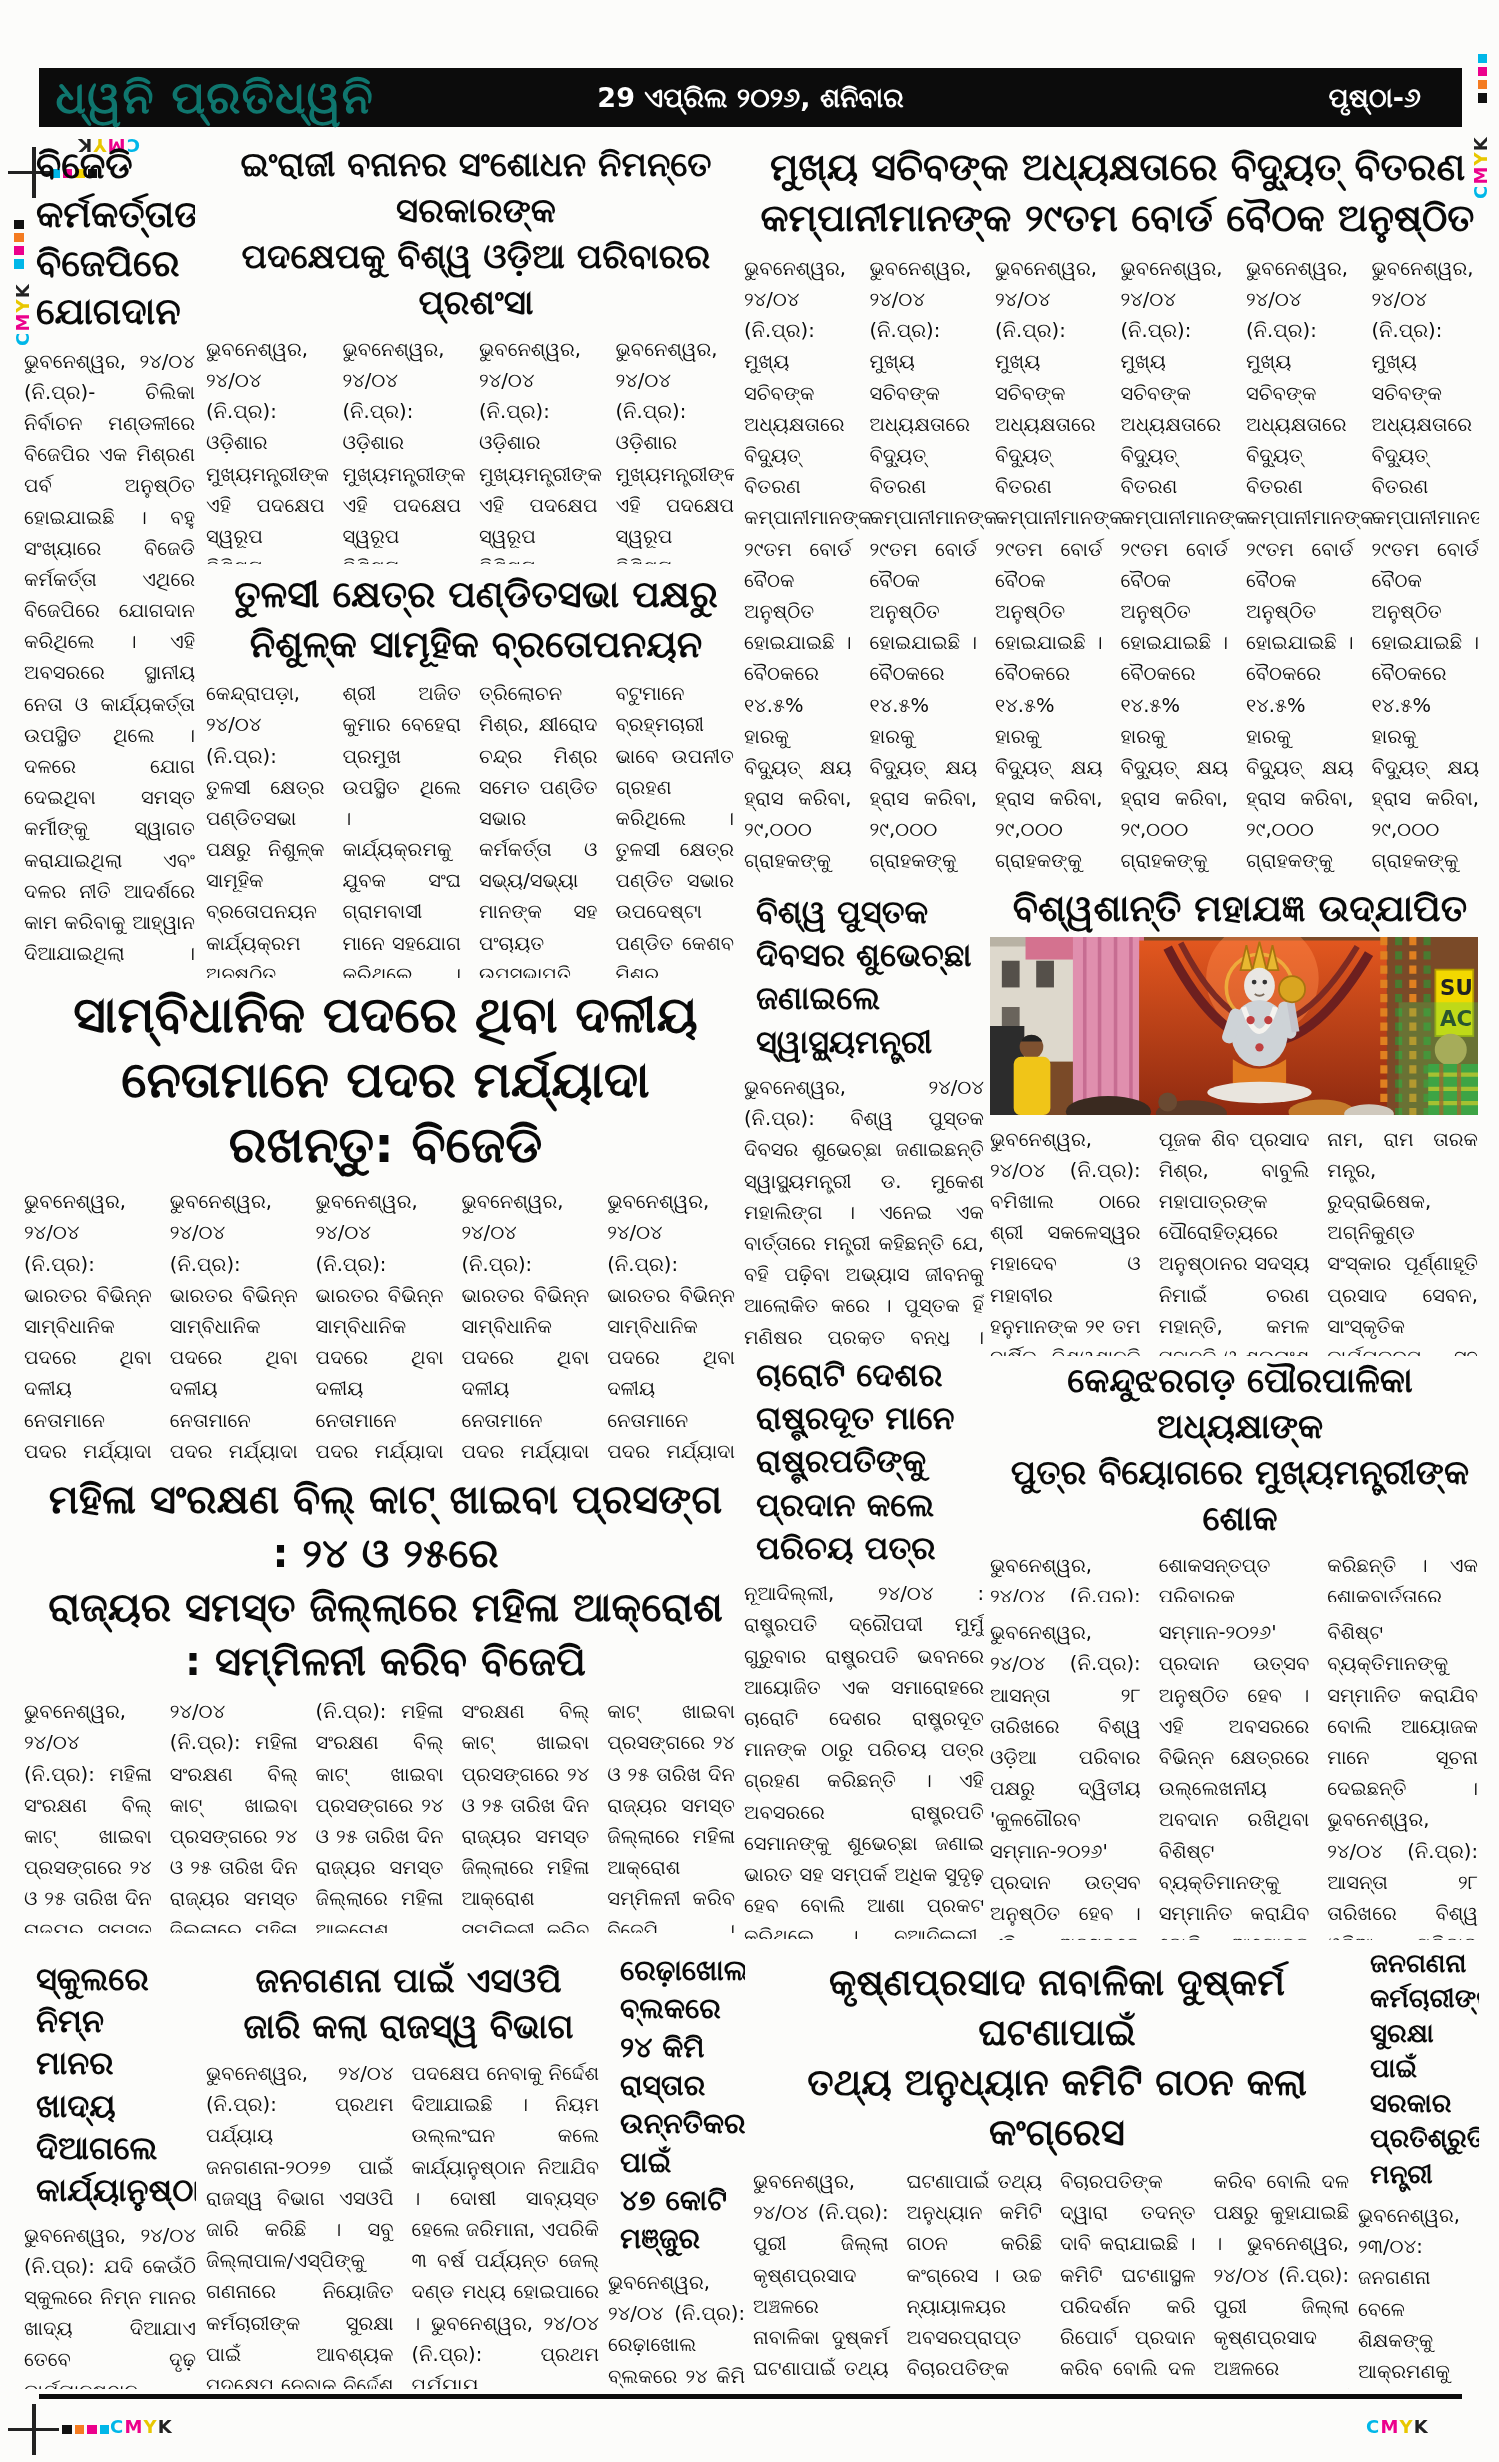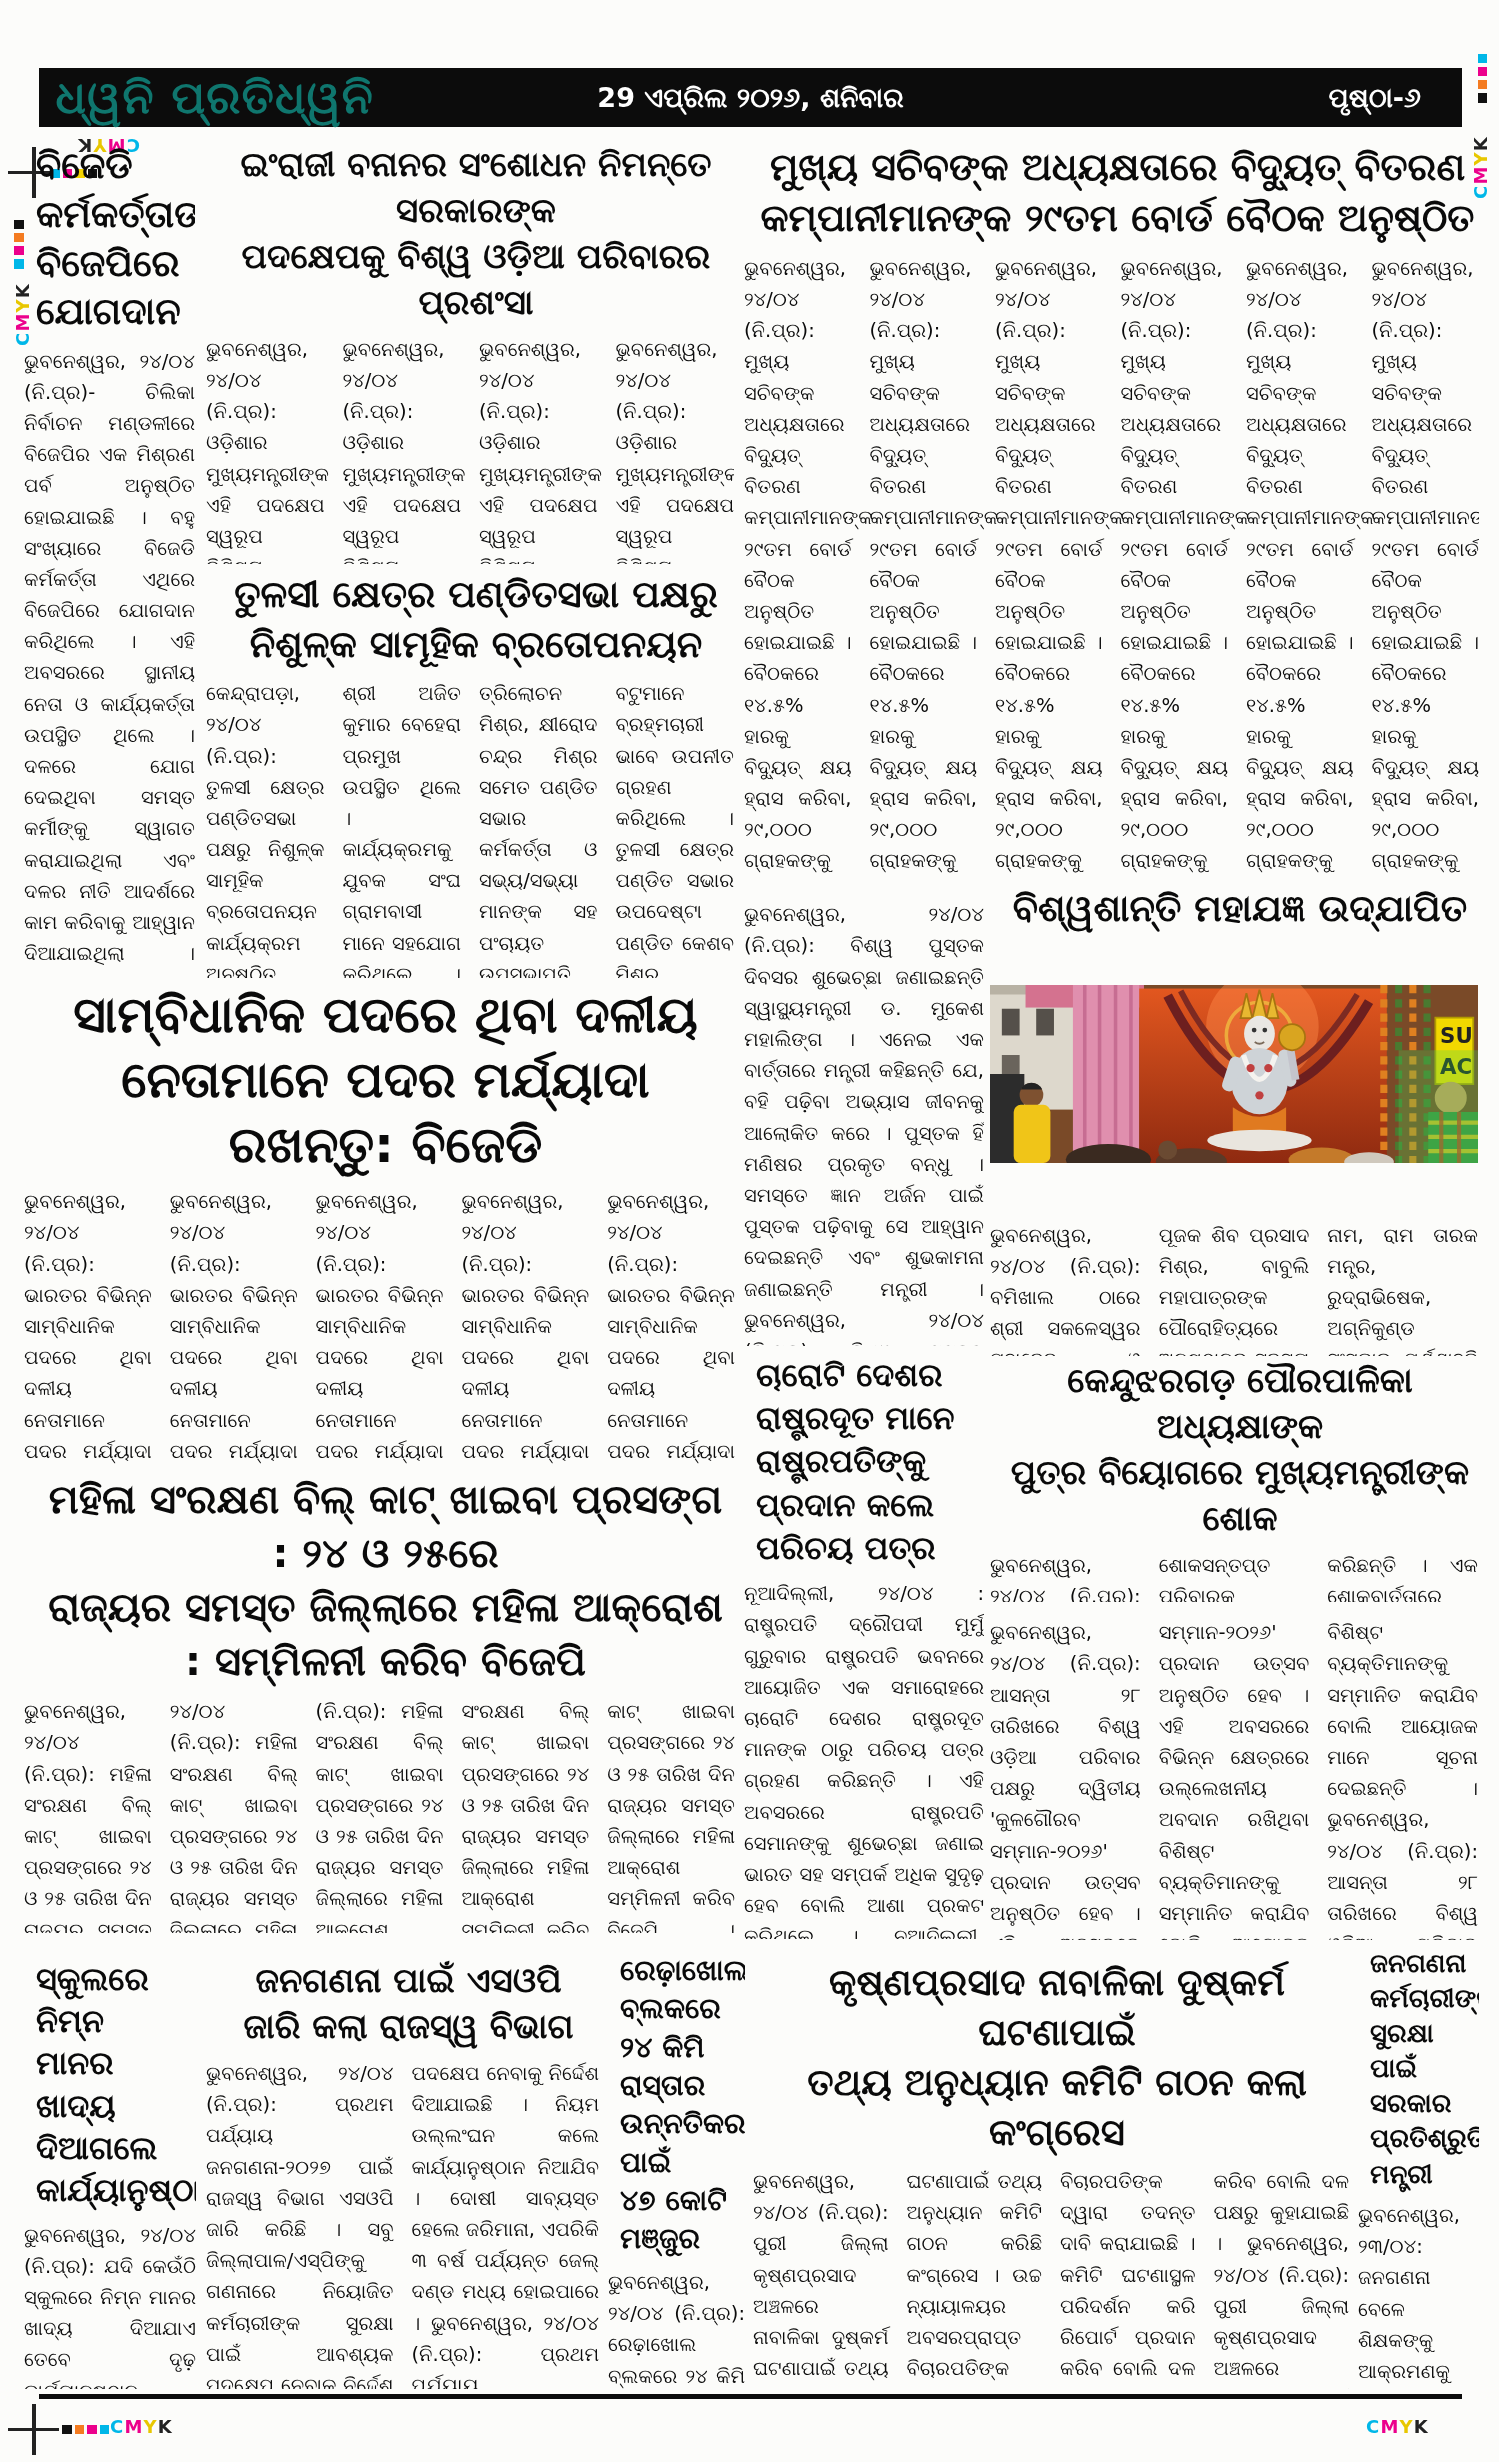--- a/index.html
+++ b/index.html
@@ -93,24 +93,28 @@
     <div class="body cols4">କେନ୍ଦ୍ରାପଡ଼ା, ୨୪/୦୪ (ନି.ପ୍ର): ତୁଳସୀ କ୍ଷେତ୍ର ପଣ୍ଡିତସଭା ପକ୍ଷରୁ ନିଶୁଳ୍କ ସାମୂହିକ ବ୍ରତୋପନୟନ କାର୍ଯ୍ୟକ୍ରମ ଅନୁଷ୍ଠିତ ହୋଇଯାଇଛି । ବଟୁମାନେ ବ୍ରହ୍ମଚାରୀ ଭାବେ ଉପନୀତ ଗ୍ରହଣ କରିଥିଲେ । ତୁଳସୀ କ୍ଷେତ୍ର ପଣ୍ଡିତ ସଭାର ଉପଦେଷ୍ଟା ପଣ୍ଡିତ କେଶବ ମିଶ୍ର, ତ୍ରିଲୋଚନ ମିଶ୍ର, କ୍ଷୀରୋଦ ଚନ୍ଦ୍ର ମିଶ୍ର ସମେତ ପଣ୍ଡିତ ସଭାର କର୍ମକର୍ତ୍ତା ଓ ସଭ୍ୟ/ସଭ୍ୟା ମାନଙ୍କ ସହ ପଂଚାୟତ ଉପସଭାପତି ଶ୍ରୀ ଅଜିତ କୁମାର ବେହେରା ପ୍ରମୁଖ ଉପସ୍ଥିତ ଥିଲେ । କାର୍ଯ୍ୟକ୍ରମକୁ ଯୁବକ ସଂଘ ଗ୍ରାମବାସୀ ମାନେ ସହଯୋଗ କରିଥିଲେ । କେନ୍ଦ୍ରାପଡ଼ା, ୨୪/୦୪ (ନି.ପ୍ର): ତୁଳସୀ କ୍ଷେତ୍ର ପଣ୍ଡିତସଭା ପକ୍ଷରୁ ନିଶୁଳ୍କ ସାମୂହିକ ବ୍ରତୋପନୟନ କାର୍ଯ୍ୟକ୍ରମ ଅନୁଷ୍ଠିତ ହୋଇଯାଇଛି । ବଟୁମାନେ ବ୍ରହ୍ମଚାରୀ ଭାବେ ଉପନୀତ ଗ୍ରହଣ କରିଥିଲେ । ତୁଳସୀ କ୍ଷେତ୍ର ପଣ୍ଡିତ ସଭାର ଉପଦେଷ୍ଟା ପଣ୍ଡିତ କେଶବ ମିଶ୍ର, ତ୍ରିଲୋଚନ ମିଶ୍ର, କ୍ଷୀରୋଦ ଚନ୍ଦ୍ର ମିଶ୍ର ସମେତ ପଣ୍ଡିତ ସଭାର କର୍ମକର୍ତ୍ତା ଓ ସଭ୍ୟ/ସଭ୍ୟା ମାନଙ୍କ ସହ ପଂଚାୟତ ଉପସଭାପତି ଶ୍ରୀ ଅଜିତ କୁମାର ବେହେରା ପ୍ରମୁଖ ଉପସ୍ଥିତ ଥିଲେ । କାର୍ଯ୍ୟକ୍ରମକୁ ଯୁବକ ସଂଘ ଗ୍ରାମବାସୀ ମାନେ ସହଯୋଗ କରିଥିଲେ । କେନ୍ଦ୍ରାପଡ଼ା, ୨୪/୦୪ (ନି.ପ୍ର): ତୁଳସୀ କ୍ଷେତ୍ର ପଣ୍ଡିତସଭା ପକ୍ଷରୁ ନିଶୁଳ୍କ ସାମୂହିକ ବ୍ରତୋପନୟନ କାର୍ଯ୍ୟକ୍ରମ ଅନୁଷ୍ଠିତ ହୋଇଯାଇଛି । ବଟୁମାନେ ବ୍ରହ୍ମଚାରୀ ଭାବେ ଉପନୀତ ଗ୍ରହଣ କରିଥିଲେ । ତୁଳସୀ କ୍ଷେତ୍ର ପଣ୍ଡିତ ସଭାର ଉପଦେଷ୍ଟା ପଣ୍ଡିତ କେଶବ ମିଶ୍ର, ତ୍ରିଲୋଚନ ମିଶ୍ର, କ୍ଷୀରୋଦ ଚନ୍ଦ୍ର ମିଶ୍ର ସମେତ ପଣ୍ଡିତ ସଭାର କର୍ମକର୍ତ୍ତା ଓ ସଭ୍ୟ/ସଭ୍ୟା ମାନଙ୍କ ସହ ପଂଚାୟତ ଉପସଭାପତି ଶ୍ରୀ ଅଜିତ କୁମାର ବେହେରା ପ୍ରମୁଖ ଉପସ୍ଥିତ ଥିଲେ । କାର୍ଯ୍ୟକ୍ରମକୁ ଯୁବକ ସଂଘ ଗ୍ରାମବାସୀ ମାନେ ସହଯୋଗ କରିଥିଲେ ।</div>
   </div>
 
   <div class="article" style="left:744px;top:142px;width:735px;height:742px;">
     <div class="hl c" style="font-size:38px;line-height:1.35;">ମୁଖ୍ୟ ସଚିବଙ୍କ ଅଧ୍ୟକ୍ଷତାରେ ବିଦ୍ୟୁତ୍ ବିତରଣ
 କମ୍ପାନୀମାନଙ୍କ ୨୯ତମ ବୋର୍ଡ ବୈଠକ ଅନୁଷ୍ଠିତ</div>
     <div class="body cols6">ଭୁବନେଶ୍ୱର, ୨୪/୦୪ (ନି.ପ୍ର): ମୁଖ୍ୟ ସଚିବଙ୍କ ଅଧ୍ୟକ୍ଷତାରେ ବିଦ୍ୟୁତ୍ ବିତରଣ କମ୍ପାନୀମାନଙ୍କ ୨୯ତମ ବୋର୍ଡ ବୈଠକ ଅନୁଷ୍ଠିତ ହୋଇଯାଇଛି । ବୈଠକରେ ୧୪.୫% ହାରକୁ ବିଦ୍ୟୁତ୍ କ୍ଷୟ ହ୍ରାସ କରିବା, ୨୯,୦୦୦ ଗ୍ରାହକଙ୍କୁ ନୂତନ ସଂଯୋଗ ଦେବା, ୮,୭୭୭ ଗ୍ରାମରେ ଯୋଜନା କାର୍ଯ୍ୟକାରୀ କରିବା ଏବଂ ୨୦୧୯-୨୦ ଆର୍ଥିକ ବର୍ଷଠାରୁ ୨୪,୦୦୦ କୋଟି ଟଙ୍କାର ନିବେଶ ସମ୍ପର୍କରେ ଆଲୋଚନା କରାଯାଇଥିଲା । ଗ୍ରାହକ ସେବାର ଗୁଣବତ୍ତା ବୃଦ୍ଧି ପାଇଁ ବିଦ୍ୟୁତ୍ ବିତରଣ କମ୍ପାନୀମାନଙ୍କୁ ନିର୍ଦ୍ଦେଶ ଦିଆଯାଇଛି । ଭୁବନେଶ୍ୱର, ୨୪/୦୪ (ନି.ପ୍ର): ମୁଖ୍ୟ ସଚିବଙ୍କ ଅଧ୍ୟକ୍ଷତାରେ ବିଦ୍ୟୁତ୍ ବିତରଣ କମ୍ପାନୀମାନଙ୍କ ୨୯ତମ ବୋର୍ଡ ବୈଠକ ଅନୁଷ୍ଠିତ ହୋଇଯାଇଛି । ବୈଠକରେ ୧୪.୫% ହାରକୁ ବିଦ୍ୟୁତ୍ କ୍ଷୟ ହ୍ରାସ କରିବା, ୨୯,୦୦୦ ଗ୍ରାହକଙ୍କୁ ନୂତନ ସଂଯୋଗ ଦେବା, ୮,୭୭୭ ଗ୍ରାମରେ ଯୋଜନା କାର୍ଯ୍ୟକାରୀ କରିବା ଏବଂ ୨୦୧୯-୨୦ ଆର୍ଥିକ ବର୍ଷଠାରୁ ୨୪,୦୦୦ କୋଟି ଟଙ୍କାର ନିବେଶ ସମ୍ପର୍କରେ ଆଲୋଚନା କରାଯାଇଥିଲା । ଗ୍ରାହକ ସେବାର ଗୁଣବତ୍ତା ବୃଦ୍ଧି ପାଇଁ ବିଦ୍ୟୁତ୍ ବିତରଣ କମ୍ପାନୀମାନଙ୍କୁ ନିର୍ଦ୍ଦେଶ ଦିଆଯାଇଛି । ଭୁବନେଶ୍ୱର, ୨୪/୦୪ (ନି.ପ୍ର): ମୁଖ୍ୟ ସଚିବଙ୍କ ଅଧ୍ୟକ୍ଷତାରେ ବିଦ୍ୟୁତ୍ ବିତରଣ କମ୍ପାନୀମାନଙ୍କ ୨୯ତମ ବୋର୍ଡ ବୈଠକ ଅନୁଷ୍ଠିତ ହୋଇଯାଇଛି । ବୈଠକରେ ୧୪.୫% ହାରକୁ ବିଦ୍ୟୁତ୍ କ୍ଷୟ ହ୍ରାସ କରିବା, ୨୯,୦୦୦ ଗ୍ରାହକଙ୍କୁ ନୂତନ ସଂଯୋଗ ଦେବା, ୮,୭୭୭ ଗ୍ରାମରେ ଯୋଜନା କାର୍ଯ୍ୟକାରୀ କରିବା ଏବଂ ୨୦୧୯-୨୦ ଆର୍ଥିକ ବର୍ଷଠାରୁ ୨୪,୦୦୦ କୋଟି ଟଙ୍କାର ନିବେଶ ସମ୍ପର୍କରେ ଆଲୋଚନା କରାଯାଇଥିଲା । ଗ୍ରାହକ ସେବାର ଗୁଣବତ୍ତା ବୃଦ୍ଧି ପାଇଁ ବିଦ୍ୟୁତ୍ ବିତରଣ କମ୍ପାନୀମାନଙ୍କୁ ନିର୍ଦ୍ଦେଶ ଦିଆଯାଇଛି । ଭୁବନେଶ୍ୱର, ୨୪/୦୪ (ନି.ପ୍ର): ମୁଖ୍ୟ ସଚିବଙ୍କ ଅଧ୍ୟକ୍ଷତାରେ ବିଦ୍ୟୁତ୍ ବିତରଣ କମ୍ପାନୀମାନଙ୍କ ୨୯ତମ ବୋର୍ଡ ବୈଠକ ଅନୁଷ୍ଠିତ ହୋଇଯାଇଛି । ବୈଠକରେ ୧୪.୫% ହାରକୁ ବିଦ୍ୟୁତ୍ କ୍ଷୟ ହ୍ରାସ କରିବା, ୨୯,୦୦୦ ଗ୍ରାହକଙ୍କୁ ନୂତନ ସଂଯୋଗ ଦେବା, ୮,୭୭୭ ଗ୍ରାମରେ ଯୋଜନା କାର୍ଯ୍ୟକାରୀ କରିବା ଏବଂ ୨୦୧୯-୨୦ ଆର୍ଥିକ ବର୍ଷଠାରୁ ୨୪,୦୦୦ କୋଟି ଟଙ୍କାର ନିବେଶ ସମ୍ପର୍କରେ ଆଲୋଚନା କରାଯାଇଥିଲା । ଗ୍ରାହକ ସେବାର ଗୁଣବତ୍ତା ବୃଦ୍ଧି ପାଇଁ ବିଦ୍ୟୁତ୍ ବିତରଣ କମ୍ପାନୀମାନଙ୍କୁ ନିର୍ଦ୍ଦେଶ ଦିଆଯାଇଛି । ଭୁବନେଶ୍ୱର, ୨୪/୦୪ (ନି.ପ୍ର): ମୁଖ୍ୟ ସଚିବଙ୍କ ଅଧ୍ୟକ୍ଷତାରେ ବିଦ୍ୟୁତ୍ ବିତରଣ କମ୍ପାନୀମାନଙ୍କ ୨୯ତମ ବୋର୍ଡ ବୈଠକ ଅନୁଷ୍ଠିତ ହୋଇଯାଇଛି । ବୈଠକରେ ୧୪.୫% ହାରକୁ ବିଦ୍ୟୁତ୍ କ୍ଷୟ ହ୍ରାସ କରିବା, ୨୯,୦୦୦ ଗ୍ରାହକଙ୍କୁ ନୂତନ ସଂଯୋଗ ଦେବା, ୮,୭୭୭ ଗ୍ରାମରେ ଯୋଜନା କାର୍ଯ୍ୟକାରୀ କରିବା ଏବଂ ୨୦୧୯-୨୦ ଆର୍ଥିକ ବର୍ଷଠାରୁ ୨୪,୦୦୦ କୋଟି ଟଙ୍କାର ନିବେଶ ସମ୍ପର୍କରେ ଆଲୋଚନା କରାଯାଇଥିଲା । ଗ୍ରାହକ ସେବାର ଗୁଣବତ୍ତା ବୃଦ୍ଧି ପାଇଁ ବିଦ୍ୟୁତ୍ ବିତରଣ କମ୍ପାନୀମାନଙ୍କୁ ନିର୍ଦ୍ଦେଶ ଦିଆଯାଇଛି । ଭୁବନେଶ୍ୱର, ୨୪/୦୪ (ନି.ପ୍ର): ମୁଖ୍ୟ ସଚିବଙ୍କ ଅଧ୍ୟକ୍ଷତାରେ ବିଦ୍ୟୁତ୍ ବିତରଣ କମ୍ପାନୀମାନଙ୍କ ୨୯ତମ ବୋର୍ଡ ବୈଠକ ଅନୁଷ୍ଠିତ ହୋଇଯାଇଛି । ବୈଠକରେ ୧୪.୫% ହାରକୁ ବିଦ୍ୟୁତ୍ କ୍ଷୟ ହ୍ରାସ କରିବା, ୨୯,୦୦୦ ଗ୍ରାହକଙ୍କୁ ନୂତନ ସଂଯୋଗ ଦେବା, ୮,୭୭୭ ଗ୍ରାମରେ ଯୋଜନା କାର୍ଯ୍ୟକାରୀ କରିବା ଏବଂ ୨୦୧୯-୨୦ ଆର୍ଥିକ ବର୍ଷଠାରୁ ୨୪,୦୦୦ କୋଟି ଟଙ୍କାର ନିବେଶ ସମ୍ପର୍କରେ ଆଲୋଚନା କରାଯାଇଥିଲା । ଗ୍ରାହକ ସେବାର ଗୁଣବତ୍ତା ବୃଦ୍ଧି ପାଇଁ ବିଦ୍ୟୁତ୍ ବିତରଣ କମ୍ପାନୀମାନଙ୍କୁ ନିର୍ଦ୍ଦେଶ ଦିଆଯାଇଛି ।</div>
   </div>
 
   <div class="article" style="left:744px;top:891px;width:240px;height:455px;">
+    <div class="hl" style="font-size:32px;line-height:1.35;">ବିଶ୍ୱ ପୁସ୍ତକ
+ଦିବସର ଶୁଭେଚ୍ଛା
+ଜଣାଇଲେ
+ସ୍ୱାସ୍ଥ୍ୟମନ୍ତ୍ରୀ</div>
     <div class="body">ଭୁବନେଶ୍ୱର, ୨୪/୦୪ (ନି.ପ୍ର): ବିଶ୍ୱ ପୁସ୍ତକ ଦିବସର ଶୁଭେଚ୍ଛା ଜଣାଇଛନ୍ତି ସ୍ୱାସ୍ଥ୍ୟମନ୍ତ୍ରୀ ଡ. ମୁକେଶ ମହାଲିଙ୍ଗ । ଏନେଇ ଏକ ବାର୍ତ୍ତାରେ ମନ୍ତ୍ରୀ କହିଛନ୍ତି ଯେ, ବହି ପଢ଼ିବା ଅଭ୍ୟାସ ଜୀବନକୁ ଆଲୋକିତ କରେ । ପୁସ୍ତକ ହିଁ ମଣିଷର ପ୍ରକୃତ ବନ୍ଧୁ । ସମସ୍ତେ ଜ୍ଞାନ ଅର୍ଜନ ପାଇଁ ପୁସ୍ତକ ପଢ଼ିବାକୁ ସେ ଆହ୍ୱାନ ଦେଇଛନ୍ତି ଏବଂ ଶୁଭକାମନା ଜଣାଇଛନ୍ତି ମନ୍ତ୍ରୀ । ଭୁବନେଶ୍ୱର, ୨୪/୦୪ (ନି.ପ୍ର): ବିଶ୍ୱ ପୁସ୍ତକ ଦିବସର ଶୁଭେଚ୍ଛା ଜଣାଇଛନ୍ତି ସ୍ୱାସ୍ଥ୍ୟମନ୍ତ୍ରୀ ଡ. ମୁକେଶ ମହାଲିଙ୍ଗ । ଏନେଇ ଏକ ବାର୍ତ୍ତାରେ ମନ୍ତ୍ରୀ କହିଛନ୍ତି ଯେ, ବହି ପଢ଼ିବା ଅଭ୍ୟାସ ଜୀବନକୁ ଆଲୋକିତ କରେ । ପୁସ୍ତକ ହିଁ ମଣିଷର ପ୍ରକୃତ ବନ୍ଧୁ । ସମସ୍ତେ ଜ୍ଞାନ ଅର୍ଜନ ପାଇଁ ପୁସ୍ତକ ପଢ଼ିବାକୁ ସେ ଆହ୍ୱାନ ଦେଇଛନ୍ତି ଏବଂ ଶୁଭକାମନା ଜଣାଇଛନ୍ତି ମନ୍ତ୍ରୀ ।</div>
   </div>
 
-  <div class="article" style="left:990px;top:887px;width:488px;height:469px;gap:48px;">
+  <div class="article" style="left:990px;top:887px;width:488px;height:469px;">
     <div class="hl c" style="font-size:37px;line-height:1.2;">ବିଶ୍ୱଶାନ୍ତି ମହାଯଜ୍ଞ ଉଦ୍ଯାପିତ</div>
     <div class="photo-wrap">
       <svg viewBox="0 0 824 300" preserveAspectRatio="none">
         <rect x="0" y="0" width="824" height="300" fill="#7a4a28"></rect>
         <rect x="0" y="0" width="150" height="210" fill="#ddd8cc"></rect>
         <rect x="0" y="0" width="150" height="16" fill="#b8b2a4"></rect>
         <rect x="20" y="40" width="30" height="45" fill="#55504a"></rect>
         <rect x="78" y="40" width="30" height="45" fill="#55504a"></rect>
         <rect x="20" y="118" width="30" height="45" fill="#6a645c"></rect>
         <rect x="0" y="150" width="58" height="150" fill="#2c2c2c"></rect>

